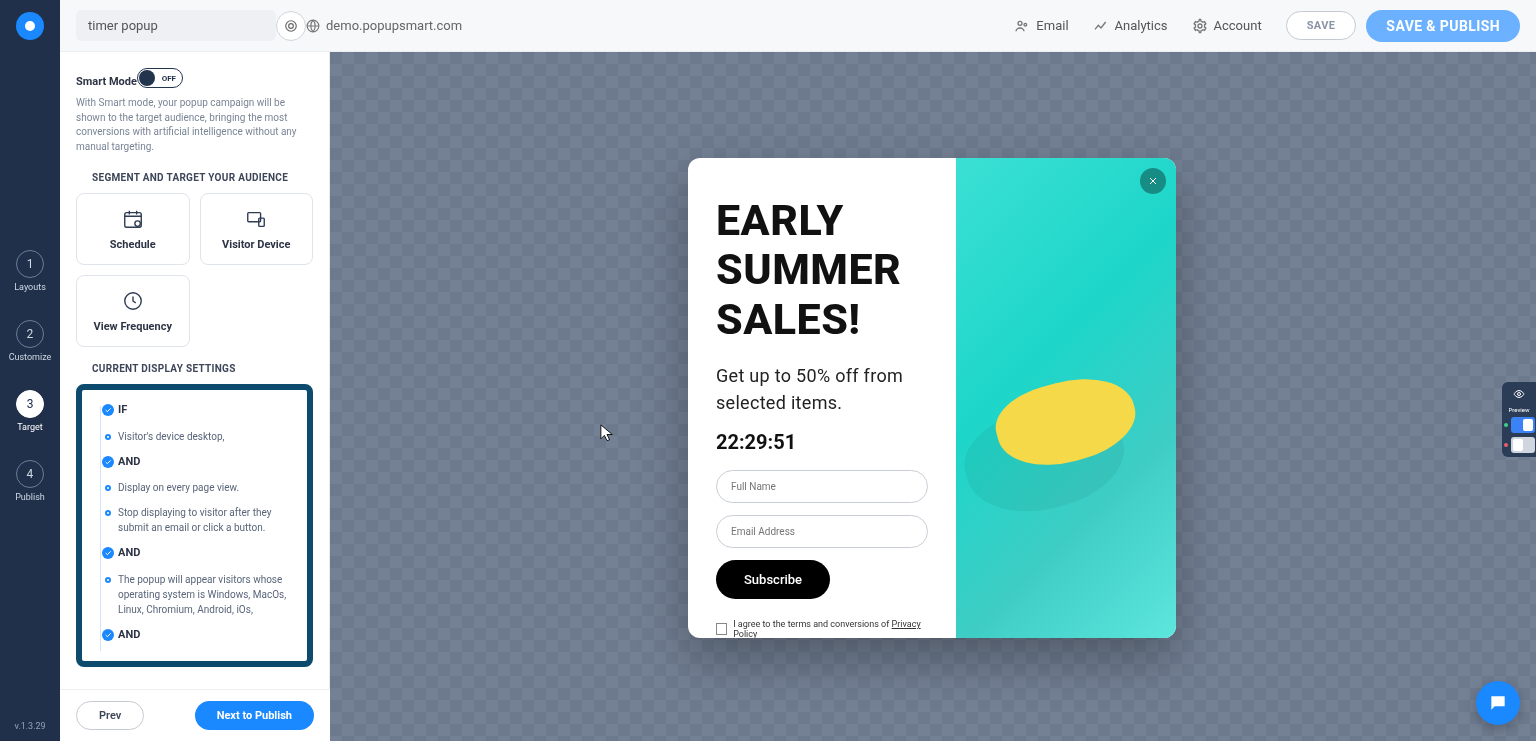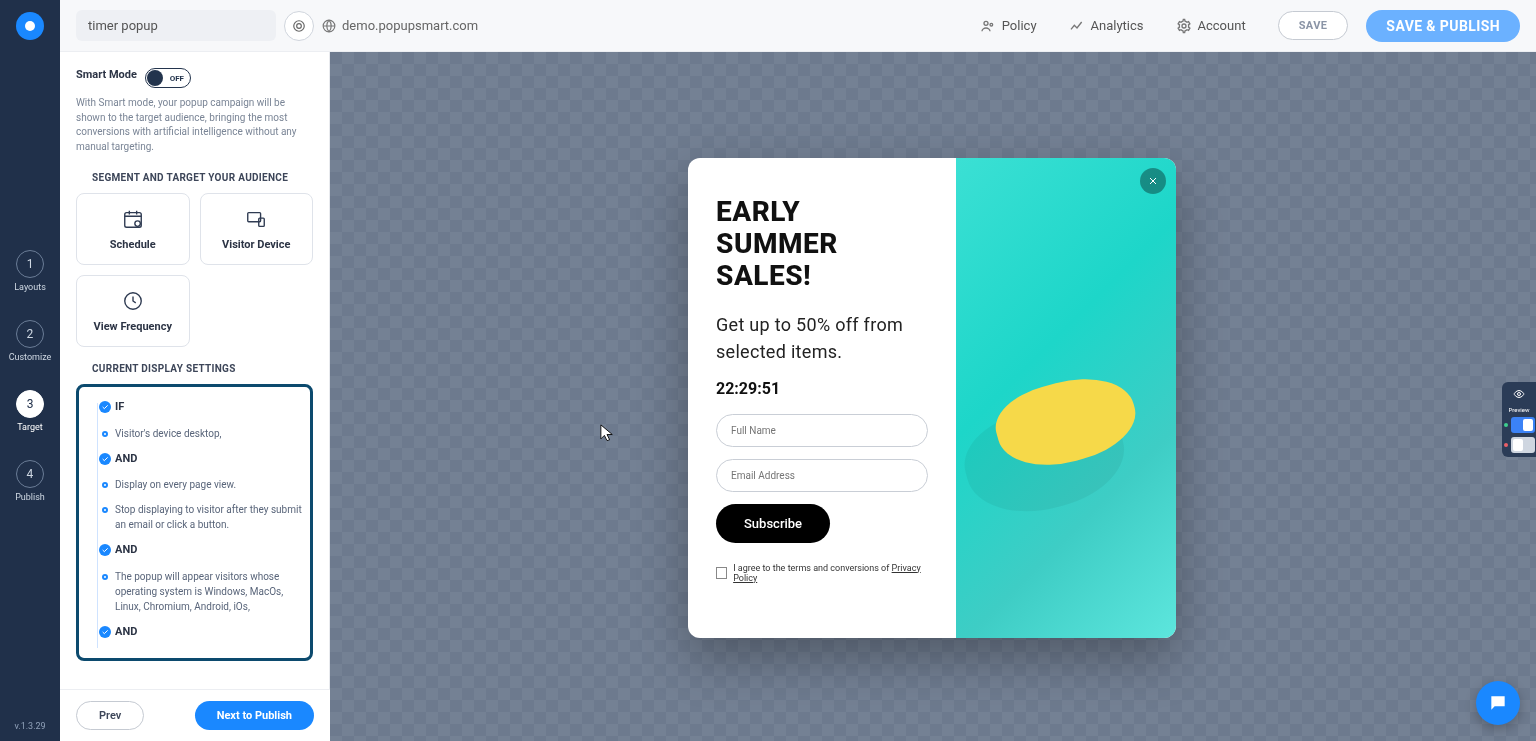--- a/index.html
+++ b/index.html
@@ -9,66 +9,66 @@
 .leftnav{position:absolute;left:0;top:0;width:60px;height:741px;background:#20304a;display:flex;flex-direction:column;align-items:center;padding-top:12px;color:#cfd8e3;font-size:9px}
 .leftnav .logo{width:28px;height:28px;border-radius:50%;background:#1a88ff;display:flex;align-items:center;justify-content:center;margin-bottom:210px}
 .leftnav .logo::after{content:"";width:10px;height:10px;border-radius:50%;background:#fff}
 .step{display:flex;flex-direction:column;align-items:center;gap:4px;margin-bottom:28px;cursor:pointer}
 .step .circle{width:28px;height:28px;border-radius:50%;border:1px solid #6b7d97;display:flex;align-items:center;justify-content:center;color:#cfd8e3;font-size:12px}
 .step.active .circle{background:#fff;color:#20304a;border-color:#fff}
 .step.active{color:#fff}
 .version{position:absolute;bottom:10px;left:0;width:60px;text-align:center;font-size:9px;color:#8fa0b8}
 
 
-.topbar{position:absolute;left:60px;top:0;right:0;height:52px;background:#f7f8fa;display:flex;align-items:center;padding:0 16px;gap:8px;border-bottom:1px solid #eceef2}
+.topbar{position:absolute;left:60px;top:0;right:0;height:52px;background:#f7f8fa;display:flex;align-items:center;padding:0 16px;gap:0;border-bottom:1px solid #eceef2}
 .title-input{background:#eef0f4;border:none;border-radius:6px;padding:8px 12px;font-size:13px;color:#555;width:200px}
 .icon-btn{width:30px;height:30px;border-radius:50%;border:1px solid #d0d5dd;display:flex;align-items:center;justify-content:center;color:#666;background:#fff;cursor:pointer}
 .domain{display:flex;align-items:center;gap:6px;color:#666;font-size:13px}
 .topbar .spacer{flex:1}
 .topnav-item{display:flex;align-items:center;gap:6px;color:#555;font-size:13px;margin-right:24px;cursor:pointer}
 .topnav-item svg{width:16px;height:16px;stroke:#777}
 .btn-save{border:1px solid #c5cad2;background:#fff;border-radius:20px;padding:7px 20px;font-size:11px;font-weight:700;color:#8a94a6;letter-spacing:0.4px;cursor:pointer}
 .btn-publish{background:#6bb1ff;color:#fff;border:none;border-radius:20px;padding:8px 20px;font-size:14px;font-weight:700;letter-spacing:0.4px;margin-left:10px;cursor:pointer}
 
 
 .sidepanel{position:absolute;left:60px;top:52px;width:270px;bottom:0;background:#fff;border-right:1px solid #e8eaee;overflow:auto;padding:16px 16px 60px}
 .sidepanel::-webkit-scrollbar{width:6px}
 .sidepanel::-webkit-scrollbar-thumb{background:#d0d5dd;border-radius:3px}
-.smartrow{display:flex;align-items:flex-start;gap:8px;margin-bottom:8px}
+.smartrow{display:flex;align-items:flex-end;margin-bottom:8px}
 .smartrow .lbl{font-size:11px;font-weight:700;color:#2c3445}
 .toggle{width:46px;height:20px;border-radius:10px;border:1px solid #23344d;display:flex;align-items:center;padding:1px;background:#fff;position:relative}
 .toggle .knob{width:16px;height:16px;border-radius:50%;background:#23344d}
 .toggle .txt{position:absolute;right:6px;font-size:8px;font-weight:700;color:#23344d}
 .desc{font-size:10px;color:#7a8596;line-height:1.45;margin-bottom:18px}
 .section-h{font-size:10px;font-weight:700;color:#3d4659;letter-spacing:0.3px;margin:8px 16px 10px}
 .grid2{display:grid;grid-template-columns:1fr 1fr;gap:10px;margin-bottom:16px}
 .card{border:1px solid #dfe3ea;border-radius:8px;height:72px;display:flex;flex-direction:column;align-items:center;justify-content:center;gap:8px;cursor:pointer;background:#fff}
 .card .ci{width:24px;height:22px;display:flex;align-items:center;justify-content:center;color:#2f3b52}
 .card .cl{font-size:11px;font-weight:700;color:#2c3445}
 
-.rules{border:3px solid #0c4a6e;border-radius:8px;padding:12px 8px 8px 8px;position:relative}
+.rules{border:6px solid #0c4a6e;border-radius:8px;padding:12px 8px 8px 8px;position:relative}
 .rule-line{position:absolute;left:18px;top:16px;bottom:10px;width:1px;background:#cfe3ff}
 .rule{position:relative;padding-left:28px;margin-bottom:10px;font-size:10px;color:#59657a;line-height:1.5}
 .rule .dot{position:absolute;left:12px;top:2px;width:12px;height:12px;border-radius:50%;background:#1a88ff;display:flex;align-items:center;justify-content:center}
 .rule .dot svg{width:8px;height:8px;stroke:#fff;stroke-width:3;fill:none}
 .rule .dot.small{width:6px;height:6px;left:15px;top:5px;border:2px solid #1a88ff;background:#fff}
 .rule.kw{font-weight:700;color:#2c3445;font-size:11px}
 
 .footerbtns{position:absolute;left:60px;bottom:0;width:270px;height:52px;background:#fff;border-top:1px solid #eceef2;display:flex;align-items:center;justify-content:space-between;padding:0 16px}
 .btn-prev{border:1px solid #c5cad2;background:#fff;border-radius:20px;padding:7px 22px;font-size:11px;font-weight:600;color:#3d4659;cursor:pointer}
 .btn-next{background:#1a88ff;color:#fff;border:none;border-radius:20px;padding:8px 22px;font-size:11px;font-weight:700;cursor:pointer}
 
 
 .canvas{position:absolute;left:330px;top:52px;right:0;bottom:0;background:#6d7a8e;background-image:linear-gradient(45deg,rgba(255,255,255,.05) 25%,transparent 25%,transparent 75%,rgba(255,255,255,.05) 75%),linear-gradient(45deg,rgba(255,255,255,.05) 25%,transparent 25%,transparent 75%,rgba(255,255,255,.05) 75%);background-size:24px 24px;background-position:0 0,12px 12px}
 
 .popup{position:absolute;left:358px;top:106px;width:488px;height:480px;background:#fff;border-radius:12px;display:flex;overflow:hidden;box-shadow:0 20px 50px rgba(0,0,0,.3)}
 .popup .left{width:55%;padding:38px 28px 28px}
-.popup h1{font-size:28px;font-weight:800;letter-spacing:0.5px;line-height:1.15;color:#111;margin-bottom:18px}
+.popup h1{font-size:43px;font-weight:800;letter-spacing:0.5px;line-height:1.15;color:#111;margin-bottom:18px}
 .popup .sub{font-size:18px;color:#222;line-height:1.5;margin-bottom:14px;letter-spacing:0.3px}
-.popup .timer{font-size:16px;font-weight:700;color:#111;margin-bottom:16px}
+.popup .timer{font-size:20px;font-weight:700;color:#111;margin-bottom:16px}
 .popup .inp{width:100%;border:1px solid #c9ced6;border-radius:20px;padding:10px 14px;font-size:10px;color:#999;margin-bottom:12px}
 .popup .sbtn{background:#000;color:#fff;border:none;border-radius:22px;padding:12px 28px;font-size:13px;font-weight:500;cursor:pointer}
 .popup .agree{display:flex;align-items:center;gap:6px;margin-top:20px;font-size:9px;color:#333}
 .popup .agree .cb{width:12px;height:12px;border:1px solid #888}
 .popup .agree u{text-decoration:underline}
 .popup .right{width:45%;background:linear-gradient(135deg,#3be0d4 0%,#1dd6c9 40%,#3ecdc5 70%,#5de6dd 100%);position:relative}
 .popup .right::after{content:"";position:absolute;left:50%;top:55%;width:140px;height:80px;background:#f6d949;border-radius:40% 50% 45% 50%;transform:translate(-50%,-50%) rotate(-15deg);box-shadow:-30px 30px 0 10px rgba(0,0,0,.05)}
 .popup .close{position:absolute;right:10px;top:10px;width:26px;height:26px;border-radius:50%;background:rgba(0,0,0,.35);display:flex;align-items:center;justify-content:center;cursor:pointer}
 .popup .close svg{stroke:#fff;width:12px;height:12px;stroke-width:2}
 
@@ -126,21 +126,21 @@
       </svg>
     <span>demo.popupsmart.com</span>
   </div>
   <div class="spacer"></div>
   <div class="topnav-item">
     <svg viewBox="0 0 24 24" fill="none" stroke-width="2">
         <circle cx="9" cy="8" r="3"></circle>
         <circle cx="17" cy="10" r="2"></circle>
         <path d="M3 20c0-3 3-5 6-5s6 2 6 5"></path>
       </svg>
-    <span>Policy</span>
+    <span>Email</span>
   </div>
   <div class="topnav-item">
     <svg viewBox="0 0 24 24" fill="none" stroke-width="2">
         <path d="M3 17l5-6 4 4 7-9"></path>
       </svg>
     <span>Analytics</span>
   </div>
   <div class="topnav-item">
     <svg viewBox="0 0 24 24" fill="none" stroke-width="2">
         <circle cx="12" cy="12" r="3"></circle>

